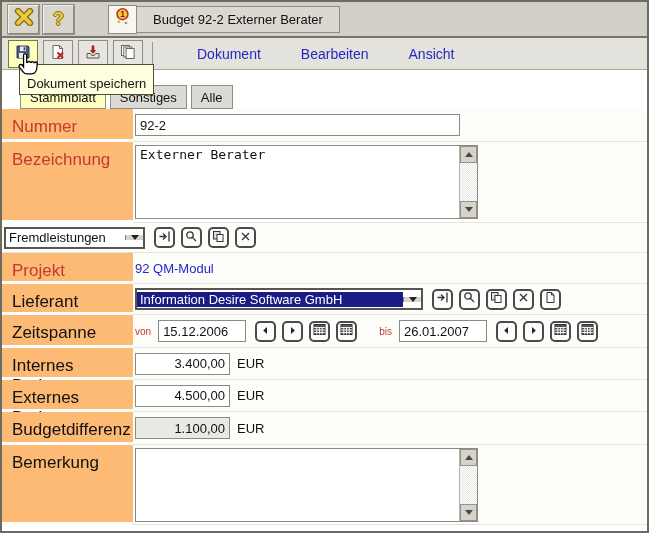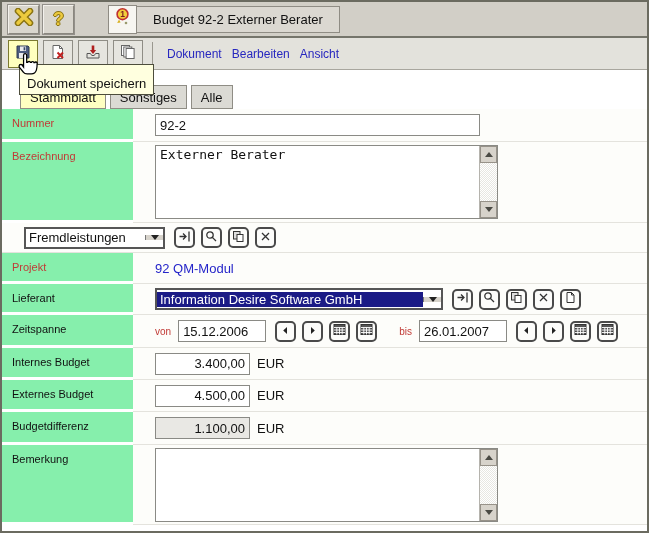--- a/index.html
+++ b/index.html
@@ -14,38 +14,38 @@
   .title-group{display:flex;align-items:center;margin-left:30px;}
   .badge-btn{width:27px;height:27px;background:#f7f6f1;border:1px solid #8f8c84;display:flex;align-items:center;justify-content:center;}
   .title-box{height:25px;background:#dbd8d1;border:1px solid #8f8c84;border-left:none;display:flex;align-items:center;
           padding:0 16px;font-size:13px;color:#111;}
   
   .toolbar{height:31px;background:#e3e2dc;border-bottom:1px solid #a8a69e;display:flex;align-items:center;padding:0 6px;}
   .tool-btn{width:28px;height:26px;margin-right:5px;display:flex;align-items:center;justify-content:center;
           background:#e6e5df;border:1px solid #8f8d85;cursor:default;}
   .tool-btn.hl{background:#ffffbe;border:1px solid #7c7a30;}
   .vsep{width:1px;height:24px;background:#9a988f;margin:0 9px 0 4px;}
-  .menu-item{color:#2727bf;font-size:12px;padding:0 5px;cursor:default;}
+  .menu-item{color:#2727bf;font-size:14px;padding:0 5px;cursor:default;margin-left:30px;}
   
   .cursor{position:absolute;left:14px;top:50px;z-index:60;pointer-events:none;}
   .tooltip{position:absolute;left:17px;top:62px;z-index:50;background:#ffffdf;border:1px solid #4d4d3c;
           padding:11px 7px 3px;font-size:13px;color:#111;white-space:nowrap;}
   
   .tabrow{height:39px;background:#fff;display:flex;align-items:flex-end;padding-left:18px;}
   .tab{height:24px;box-sizing:border-box;border:1px solid #8f8d85;display:flex;align-items:center;
           padding:0 9px;font-size:13px;background:#dbdad4;color:#111;margin-right:4px;cursor:default;}
   .tab.active{background:#ffffc2;}
   
   .form{width:100%;}
   .row{display:flex;align-items:stretch;}
-  .lbl{width:131px;box-sizing:border-box;background:#86efac;border-bottom:3px solid #fff;
-          padding:8px 4px 0 10px;font-size:11px;color:#111;}
+  .lbl{width:131px;box-sizing:border-box;background:#fdba74;border-bottom:3px solid #fff;
+          padding:8px 4px 0 10px;font-size:17px;color:#111;}
   .lbl.req{color:#c13a36;}
   .fld{flex:1;box-sizing:border-box;border-bottom:1px solid #e4e3dd;background:#fdfdfa;
-          display:flex;align-items:center;padding-left:22px;}
+          display:flex;align-items:center;padding-left:2px;}
   .fld.top{align-items:flex-start;padding-top:3px;}
   .h33{height:33px}.h81{height:81px}.h30{height:30px}.h31{height:31px}.h32{height:32px}.h80{height:80px}
   .tin{height:22px;box-sizing:border-box;border:1px solid #8a8a85;font:13px "Liberation Sans",sans-serif;
           padding:0 4px;background:#fff;color:#111;}
   .w325{width:325px}.w88{width:88px}
   .money{width:95px;text-align:right;}
   .money.dis{background:#e9e8e4;}
   .eur{font-size:13px;margin-left:7px;color:#111;}
   .redword{color:#c13a36;font-size:10px;margin-right:7px;}
   .ml22{margin-left:22px;}

